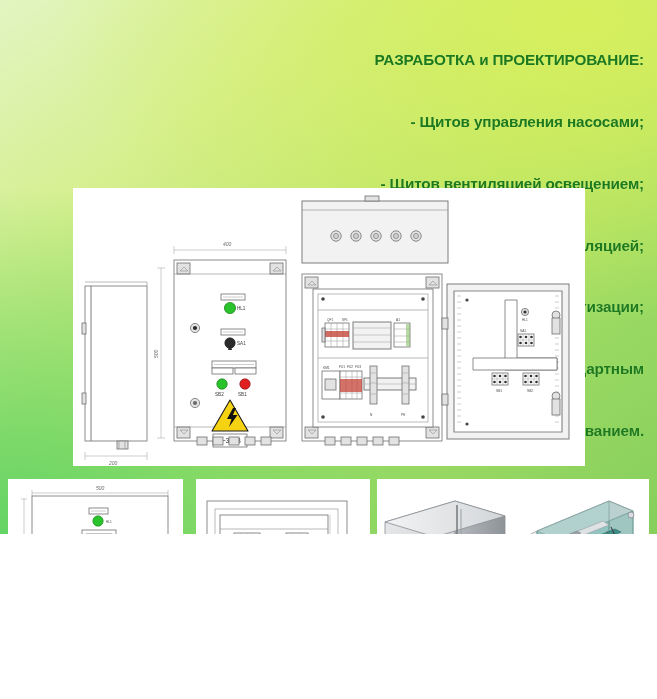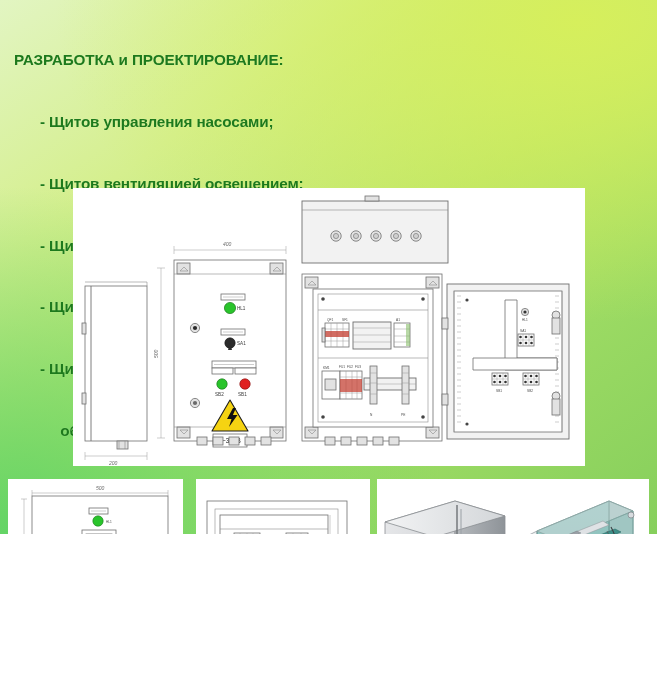--- a/index.html
+++ b/index.html
@@ -11,20 +11,21 @@
     font-family: "Liberation Sans", sans-serif;
   }
   #root {
     position: relative;
     width: 657px; height: 534px;
     background:
       radial-gradient(ellipse 900px 520px at 88% 4%, #d6ef5c 0%, rgba(214,239,92,0) 58%),
       radial-gradient(ellipse 700px 560px at 2% 100%, #63d466 0%, rgba(99,212,102,0) 62%),
       linear-gradient(145deg, #e2f5c2 0%, #d5ef8e 26%, #b9e468 52%, #9bda63 74%, #86cf5c 100%);
     overflow: hidden;
+    text-align: right;
   }
 
   
   #headline {
     position: absolute;
     left: 14px; top: 9px;
     width: 630px;
     color: #1d7a1c;
     font-weight: bold;
     font-size: 15.3px;

